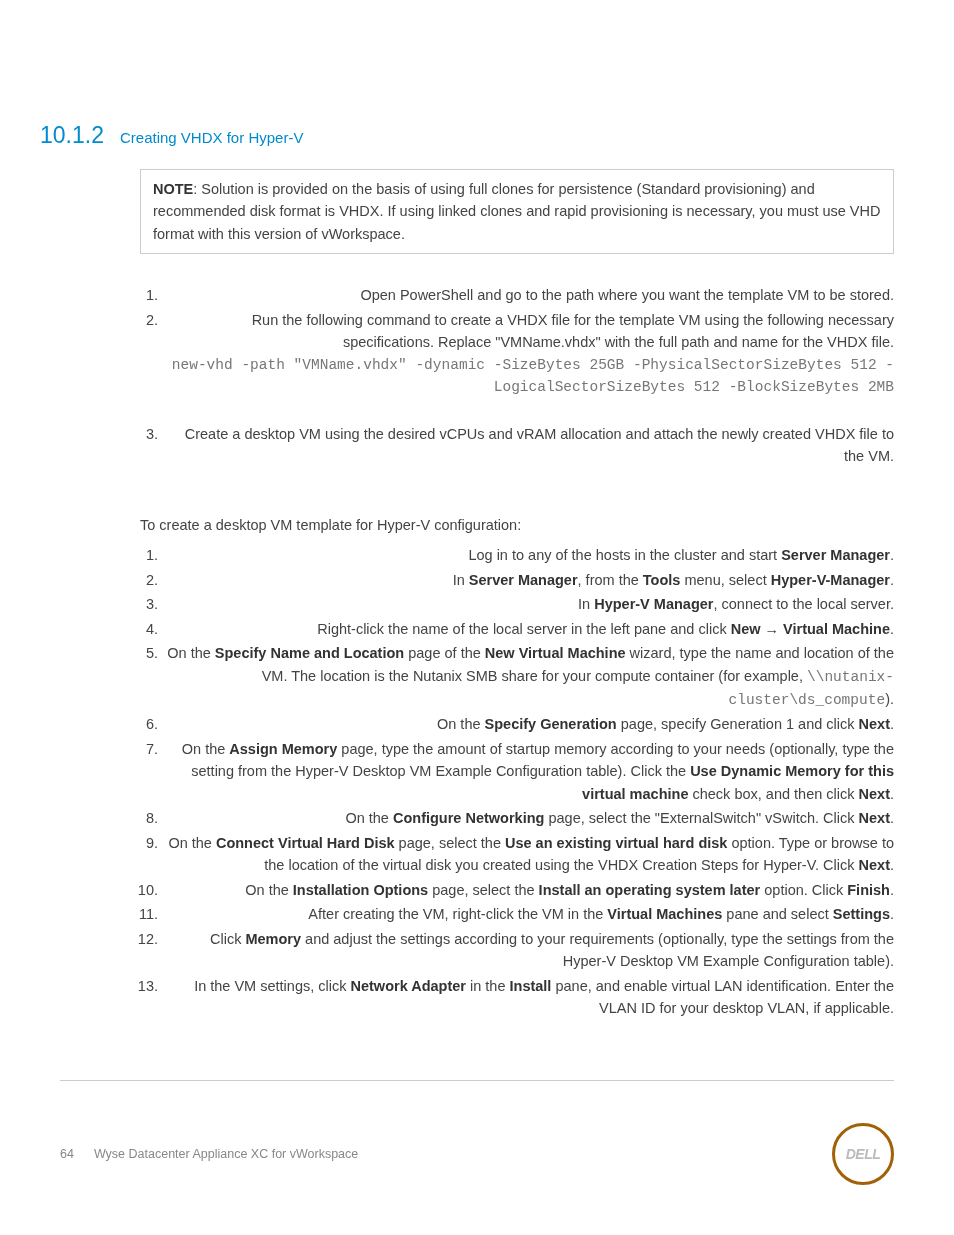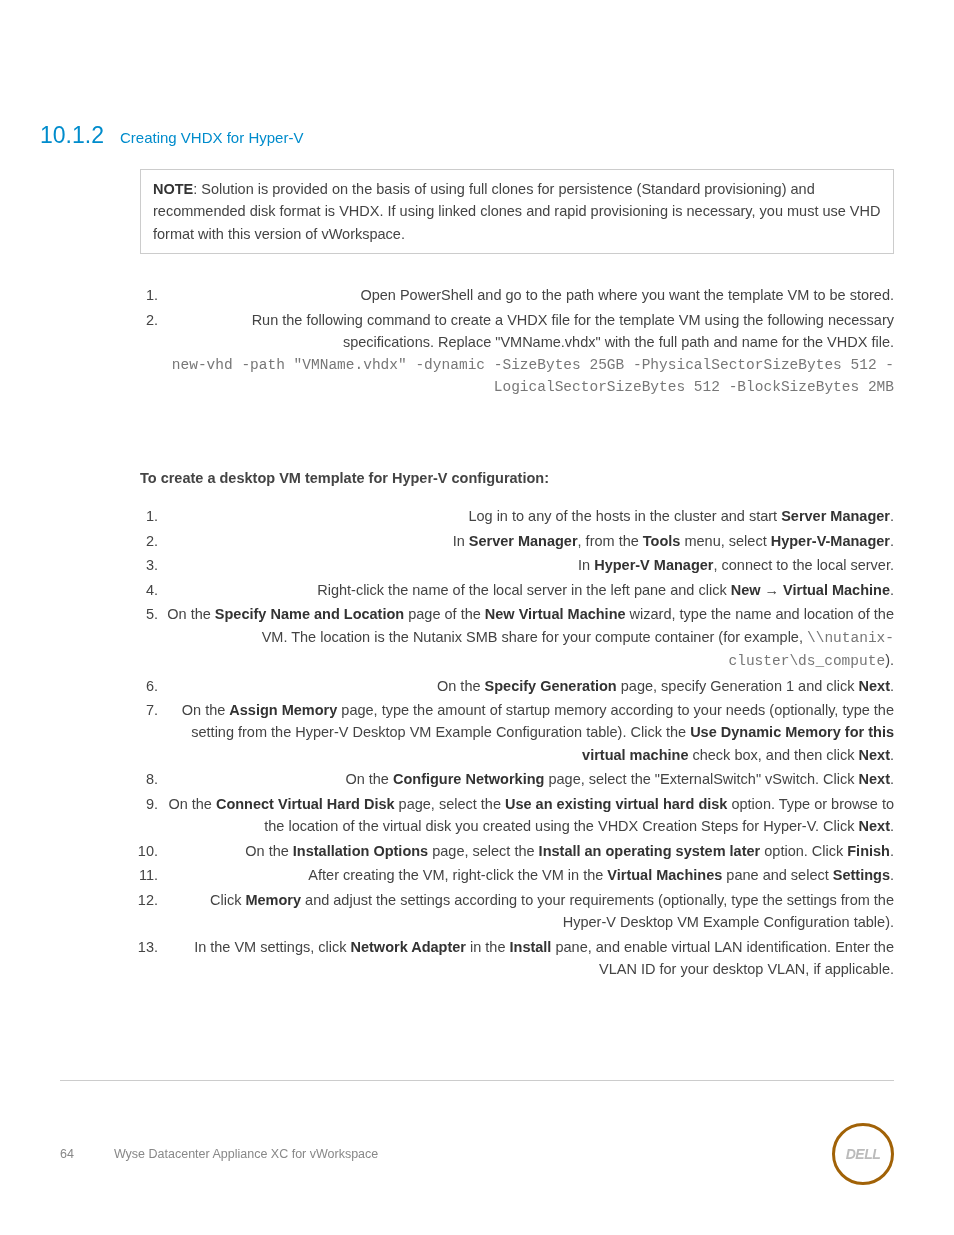--- a/index.html
+++ b/index.html
@@ -57,36 +57,35 @@
   }
   .mono {
     font-family: "Courier New", monospace;
     font-size: 14.5px;
     color: #777;
   }
   .spacer {
     height: 22px;
   }
   .intro {
-    margin-bottom: 16px;
+    margin-bottom: 8px;
     line-height: 1.55;
-    font-weight: bold;
   }
   b { font-weight: 600; color: #333; }
   .footer-line {
     border-top: 1px solid #ccc;
     margin: 0 60px;
     padding-top: 42px;
     display: flex;
     align-items: center;
     justify-content: space-between;
     color: #888;
     font-size: 12.5px;
   }
-  .footer-left { display: flex; align-items: center; gap: 40px; }
+  .footer-left { display: flex; align-items: center; gap: 20px; }
   .logo-circle {
     width: 56px;
     height: 56px;
     border: 3px solid #a16207;
     border-radius: 50%;
     display: flex;
     align-items: center;
     justify-content: center;
     color: #bbb;
     font-size: 14px;
@@ -111,20 +110,23 @@
     </div>
 
     <ol>
       <li><span>Open PowerShell and go to the path where you want the template VM to be stored.</span></li>
       <li>
         <span>Run the following command to create a VHDX file for the template VM using the following necessary specifications.  Replace "VMName.vhdx" with the full path and name for the VHDX file.</span>
         <div class="mono">new-vhd -path "VMName.vhdx" -dynamic -SizeBytes 25GB -PhysicalSectorSizeBytes 512 -LogicalSectorSizeBytes 512 -BlockSizeBytes 2MB</div>
       </li>
     </ol>
     <div class="spacer"></div>
+    <ol start="3">
+      <li><span>Create a desktop VM using the desired vCPUs and vRAM allocation and attach the newly created VHDX file to the VM.</span></li>
+    </ol>
   </div>
 
   <div class="spacer"></div>
   <div class="spacer"></div>
 
   <div class="indent">
     <div class="intro">To create a desktop VM template for Hyper-V configuration:</div>
 
     <ol>
       <li><span>Log in to any of the hosts in the cluster and start </span><b>Server Manager</b><span>.</span></li>

